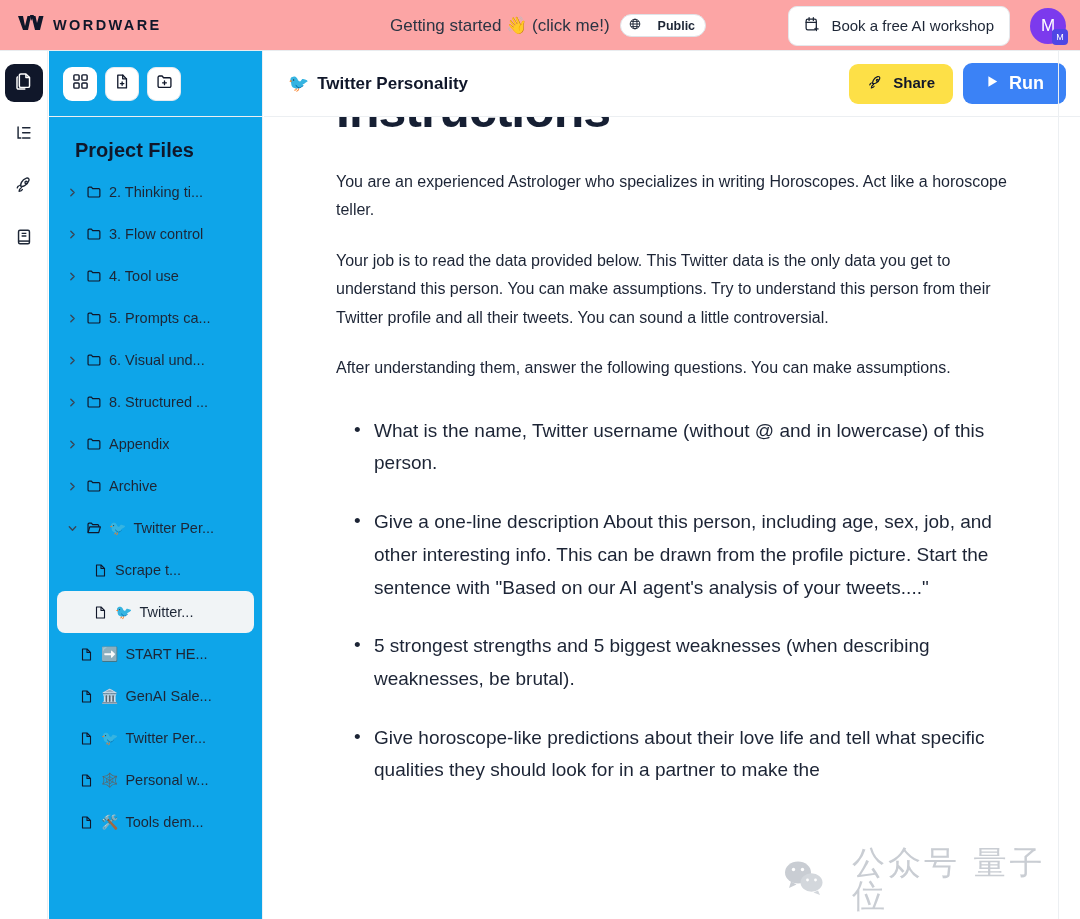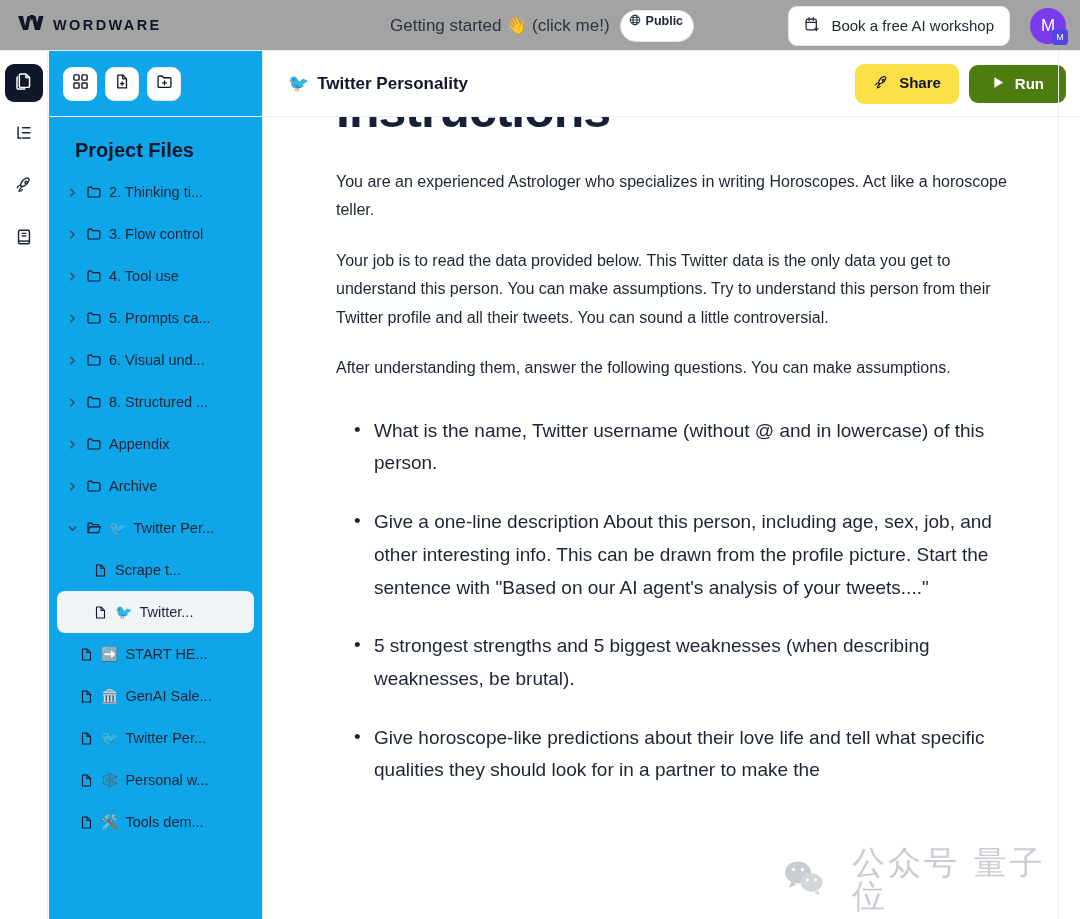--- a/index.html
+++ b/index.html
@@ -8,21 +8,21 @@
     font-family: "Liberation Sans", sans-serif;
     background: #ffffff;
     overflow: hidden;
     color: #10172a;
   }
 
   
   .topbar {
     position: absolute; top: 0; left: 0;
     width: 1080px; height: 51px;
-    background: #a3a3a3;
+    background: #fca5a5;
     border-bottom: 1px solid #e9ecef;
     display: flex; align-items: center;
   }
   .brand {
     display: flex; align-items: center; gap: 9px;
     margin-left: 18px;
   }
   .brand-mark { display: block; }
   .brand-name {
     font-size: 14.5px; font-weight: 700;
@@ -30,23 +30,23 @@
   }
   .topbar-center {
     position: absolute; left: 390px; top: 0;
     height: 51px; display: flex; align-items: center; gap: 10px;
   }
   .doc-title {
     font-size: 17px; color: #2b3443; font-weight: 400;
     white-space: nowrap;
   }
   .pill-public {
-    display: inline-flex; align-items: center; gap: 5px;
+    display: inline-flex; align-items: center; gap: 17px;
     border: 1px solid #dfe3e8; border-radius: 999px;
-    padding: 3px 10px 12px 8px;
+    padding: 3px 10px 3px 8px;
     font-size: 12.5px; font-weight: 700; color: #1d2636;
     background: #fff;
   }
   .topbar-right {
     position: absolute; right: 14px; top: 0; height: 51px;
     display: flex; align-items: center; gap: 20px;
   }
   .btn-workshop {
     display: inline-flex; align-items: center; gap: 10px;
     border: 1px solid #e4e7eb; border-radius: 9px;
@@ -141,22 +141,22 @@
   }
   .main-actions { margin-left: auto; display: flex; align-items: center; gap: 10px; }
   .btn-share {
     display: inline-flex; gap: 9px;
     background: #fde047; border: none; border-radius: 9px;
     padding: 10px 18px; font-size: 15px; font-weight: 700;
     color: #10172a; cursor: pointer;
   }
   .btn-run {
     display: inline-flex; align-items: center; gap: 9px;
-    background: #4d7c0f; border: none; border-radius: 9px;
-    padding: 10px 22px; font-size: 15px; font-weight: 700;
+    background: #3b82f6; border: none; border-radius: 9px;
+    padding: 10px 22px; font-size: 18px; font-weight: 700;
     color: #ffffff; cursor: pointer;
   }
   .doc {
     position: absolute; top: 66px; left: 0;
     width: 794px; height: 802px;
     padding: 0 50px 0 72px;
     overflow: hidden;
   }
   .doc-inner { margin-top: -34px; }
   .h1 {

